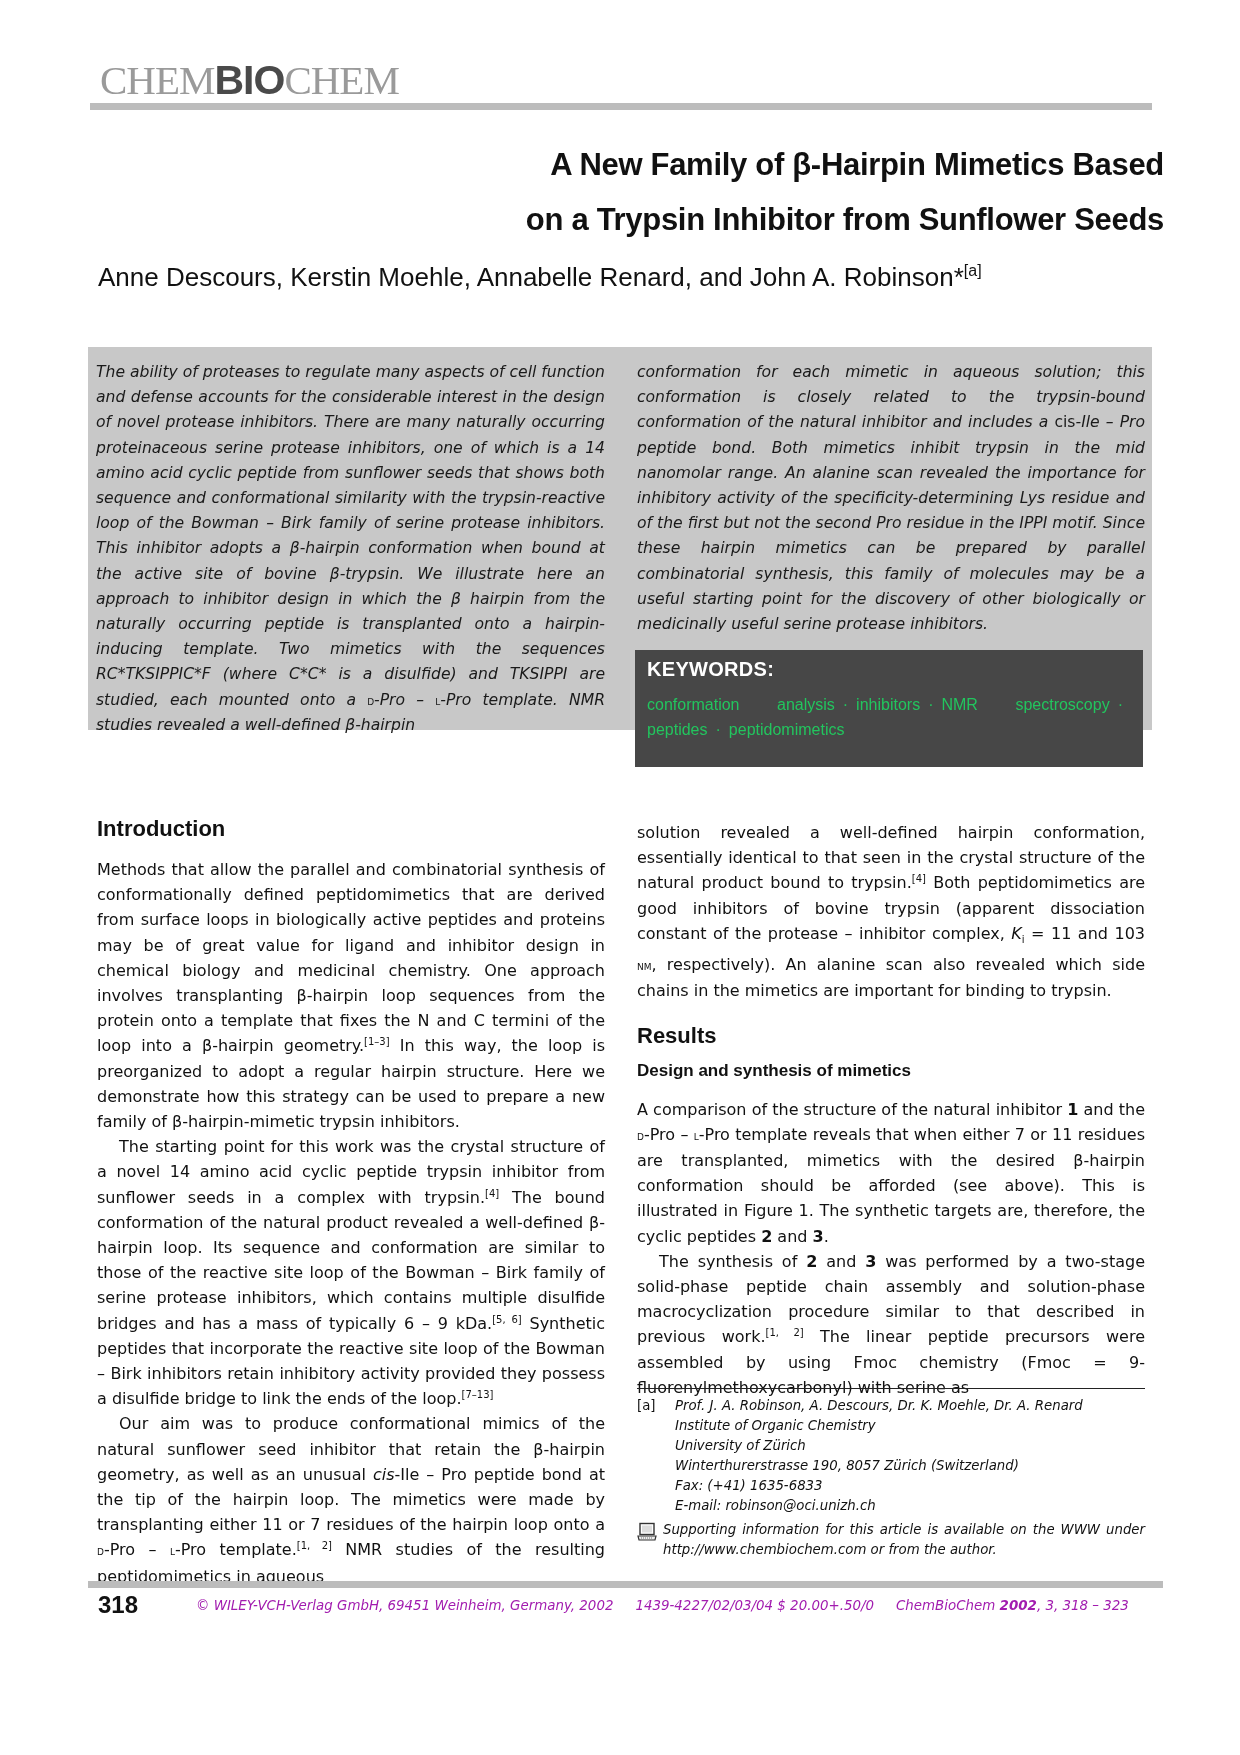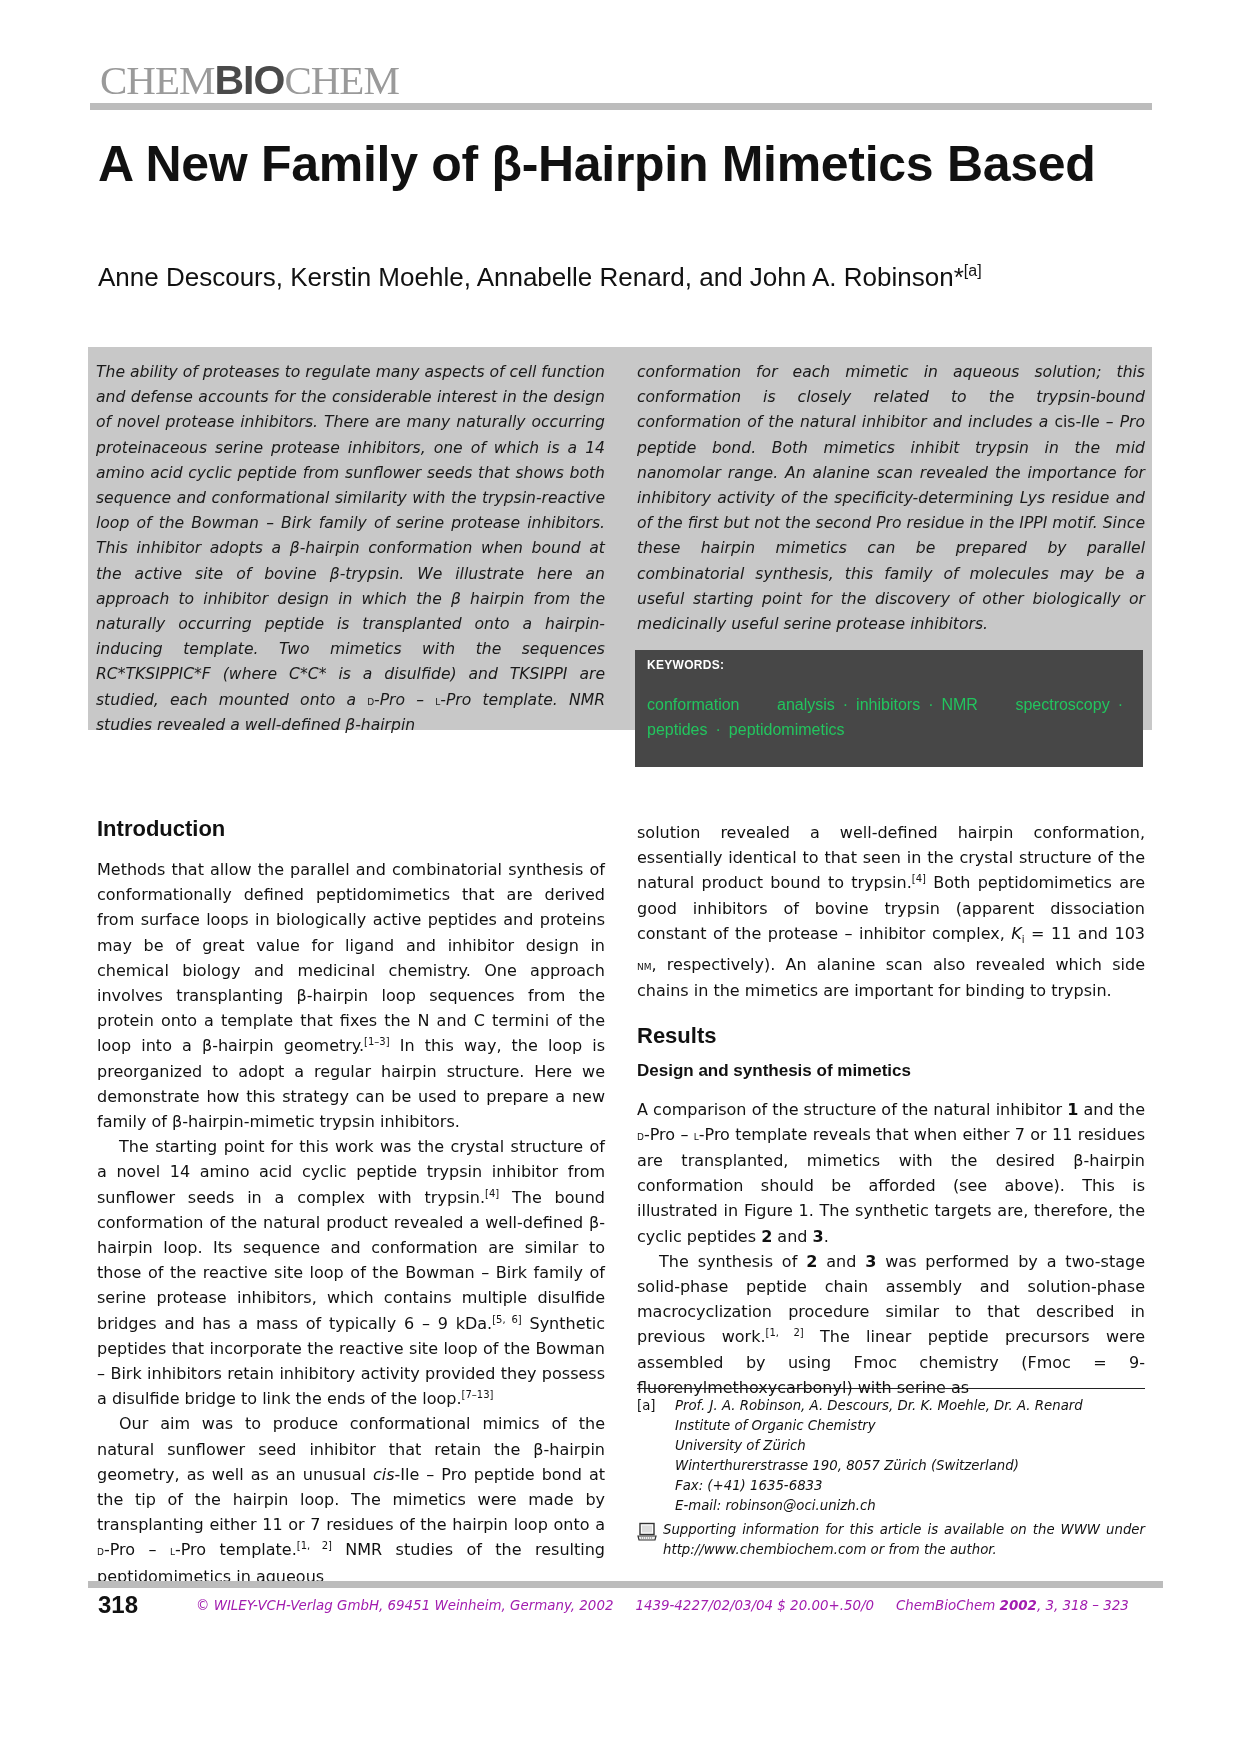--- a/index.html
+++ b/index.html
@@ -5,33 +5,33 @@
   html, body { margin:0; padding:0; background:#fff; }
   body { width:1240px; height:1755px; position:relative; overflow:hidden; color:#111; font-family:"DejaVu Sans", sans-serif; }
   .abs { position:absolute; }
 
   
   .logo { left:100px; top:58px; height:44px; font-size:41px; line-height:44px; letter-spacing:-1px; white-space:nowrap; }
   .logo .chem { font-family:"Liberation Serif", serif; color:#9a9a9a; font-weight:normal; }
   .logo .bio { font-family:"Liberation Sans", sans-serif; color:#4a4a4a; font-weight:bold; letter-spacing:-1px; }
   .rule-top { left:90px; top:103px; width:1062px; height:7px; background:#bcbcbc; }
 
-  .title { left:98px; top:137px; width:1060px; font-family:"Liberation Sans", sans-serif; font-weight:bold; font-size:50px; line-height:55px; letter-spacing:-0.3px; }
+  .title { left:104px; top:137px; width:1060px; font-family:"Liberation Sans", sans-serif; font-weight:bold; font-size:31px; line-height:55px; letter-spacing:-0.3px;text-align:right; }
   .authors { left:98px; top:255px; font-family:"Liberation Sans", sans-serif; font-size:26px; line-height:32px; white-space:nowrap; }
   .authors sup { font-size:16px; vertical-align:10px; }
 
   
   .abstract-bg { left:88px; top:347px; width:1064px; height:383px; background:#c8c8c8; }
   .abs-col { font-family:"DejaVu Sans", sans-serif; font-style:italic; font-size:15.6px; line-height:25.2px; text-align:justify; color:#1a1a1a; }
   .abs-left { left:96px; top:360px; width:509px; }
   .abs-right { left:637px; top:360px; width:508px; }
   .sc { font-variant:small-caps; font-style:normal; font-size:13px; }
 
   .keywords { left:635px; top:650px; width:508px; height:117px; background:#474747; color:#fff; }
-  .kw-title { position:absolute; left:12px; top:8px; font-family:"Liberation Sans", sans-serif; font-weight:bold; font-size:12px; letter-spacing:0.3px; }
+  .kw-title { position:absolute; left:12px; top:8px; font-family:"Liberation Sans", sans-serif; font-weight:bold; font-size:20px; letter-spacing:0.3px; }
   .kw-list { position:absolute; left:12px; top:42px; width:484px; font-family:Liberation Sans, sans-serif; font-size:16px; line-height:25px; text-align:justify; color:#22c55e; }
   .kw-sep { padding:0 8px; }
 
   
   .col { width:508px; font-family:"DejaVu Sans", sans-serif; font-size:16px; line-height:25.2px; text-align:justify; color:#111; }
   .col p { margin:0; }
   .col p.indent { text-indent:22px; }
   .col sup { font-size:10px; line-height:0; vertical-align:6px; }
   .h1 { font-family:"Liberation Sans", sans-serif; font-weight:bold; font-size:22px; line-height:28px; margin:0; }
   .h2 { font-family:"Liberation Sans", sans-serif; font-weight:bold; font-size:17px; line-height:25px; margin:0; }
@@ -55,20 +55,21 @@
   .footline b { font-weight:bold; }
 </style>
 </head>
 <body>
 
 <div class="abs logo"><span class="chem">CHEM</span><span class="bio">BIO</span><span class="chem">CHEM</span></div>
 <div class="abs rule-top"></div>
 
 <div class="abs title">
   <div>A New Family of β-Hairpin Mimetics Based</div>
+  <div>on a Trypsin Inhibitor from Sunflower Seeds</div>
 </div>
 <div class="abs authors"><span>Anne Descours, Kerstin Moehle, Annabelle Renard, and John A. Robinson*</span><sup>[a]</sup></div>
 
 <div class="abs abstract-bg"></div>
 <div class="abs abs-col abs-left"><span>The ability of proteases to regulate many aspects of cell function and defense accounts for the considerable interest in the design of novel protease inhibitors. There are many naturally occurring proteinaceous serine protease inhibitors, one of which is a 14 amino acid cyclic peptide from sunflower seeds that shows both sequence and conformational similarity with the trypsin-reactive loop of the Bowman – Birk family of serine protease inhibitors. This inhibitor adopts a β-hairpin conformation when bound at the active site of bovine β-trypsin. We illustrate here an approach to inhibitor design in which the β hairpin from the naturally occurring peptide is transplanted onto a hairpin-inducing template. Two mimetics with the sequences RC*TKSIPPIC*F (where C*C* is a disulfide) and TKSIPPI are studied, each mounted onto a </span><span class="sc">d</span><span>-Pro – </span><span class="sc">l</span><span>-Pro template. NMR studies revealed a well-defined β-hairpin</span></div>
 <div class="abs abs-col abs-right"><span>conformation for each mimetic in aqueous solution; this conformation is closely related to the trypsin-bound conformation of the natural inhibitor and includes a </span><span style="font-style:normal">cis</span><span>-Ile – Pro peptide bond. Both mimetics inhibit trypsin in the mid nanomolar range. An alanine scan revealed the importance for inhibitory activity of the specificity-determining Lys residue and of the first but not the second Pro residue in the IPPI motif. Since these hairpin mimetics can be prepared by parallel combinatorial synthesis, this family of molecules may be a useful starting point for the discovery of other biologically or medicinally useful serine protease inhibitors.</span></div>
 
 <div class="abs keywords">
   <div class="kw-title">KEYWORDS:</div>
   <div class="kw-list"><span>conformation analysis</span><span class="kw-sep">·</span><span>inhibitors</span><span class="kw-sep">·</span><span>NMR spectroscopy</span><span class="kw-sep">·</span> <span>peptides</span><span class="kw-sep">·</span><span>peptidomimetics</span></div>

